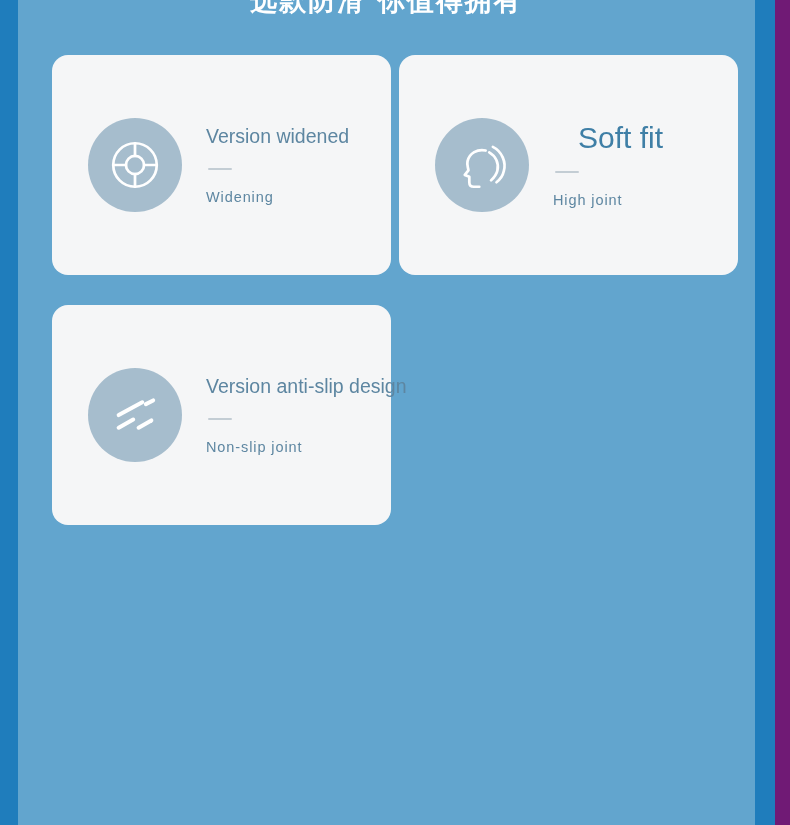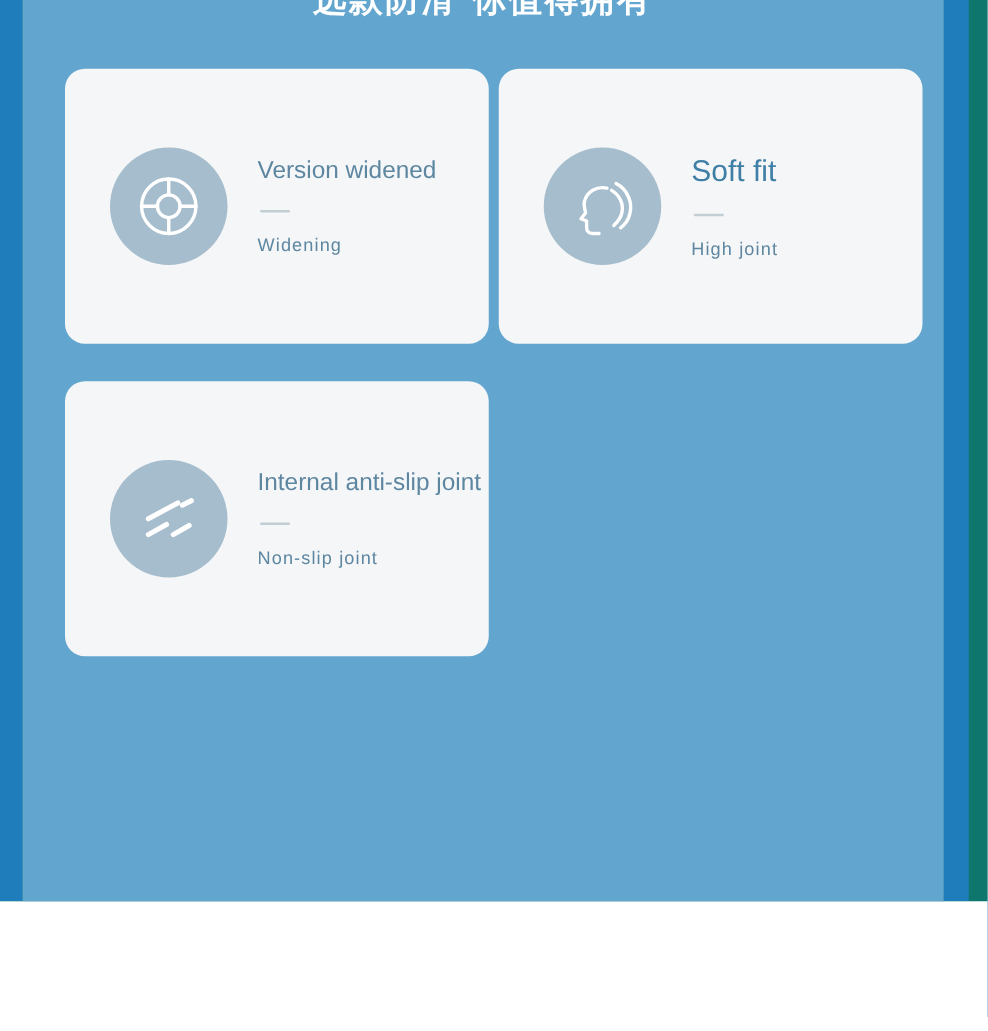--- a/index.html
+++ b/index.html
@@ -12,22 +12,22 @@
     height: 825px;
     overflow: hidden;
     background: #ffffff;
     font-family: "Liberation Sans", "DejaVu Sans", sans-serif;
     -webkit-font-smoothing: antialiased;
   }
 
   #page {
     position: relative;
     width: 790px;
-    height: 721px;
-    background: #0f766e;
+    height: 825px;
+    background: #701a75;
     overflow: hidden;
   }
 
   
   .rail {
     position: absolute;
     top: 0;
     bottom: 0;
     width: 18px;
     background: #1f7dbc;
@@ -113,23 +113,24 @@
 
   .card-title {
     color: #5d86a1;
     font-size: 19.5px;
     line-height: 24px;
     font-weight: normal;
     white-space: nowrap;
   }
   
   .card.emphasis .card-title {
-    font-size: 24px;
+    font-size: 30px;
     line-height: 34px;
     color: #3f7fa6;
+    margin-left: 25px;
   }
 
   .divider {
     width: 24px;
     height: 2px;
     background: #c3cdd4;
     margin: 20px 0 18px 2px;
     border-radius: 1px;
   }
   .card.emphasis .divider {
@@ -197,21 +198,21 @@
       <div class="card">
         <div class="icon-wrap">
           <svg viewBox="0 0 64 64" fill="none" stroke="#ffffff" stroke-width="4.5" stroke-linecap="round" stroke-linejoin="round">
             <line x1="14" y1="32" x2="40" y2="18"></line>
             <line x1="44" y1="20" x2="52" y2="16"></line>
             <line x1="14" y1="46" x2="30" y2="37"></line>
             <line x1="36" y1="46" x2="50" y2="38"></line>
           </svg>
         </div>
         <div class="card-text">
-          <div class="card-title">Internal anti-slip joint</div>
+          <div class="card-title">Version anti-slip design</div>
           <div class="divider"></div>
           <div class="card-sub">Non-slip joint</div>
         </div>
       </div>
 
     </div>
   </div>
 </div>
 
 </body></html>

